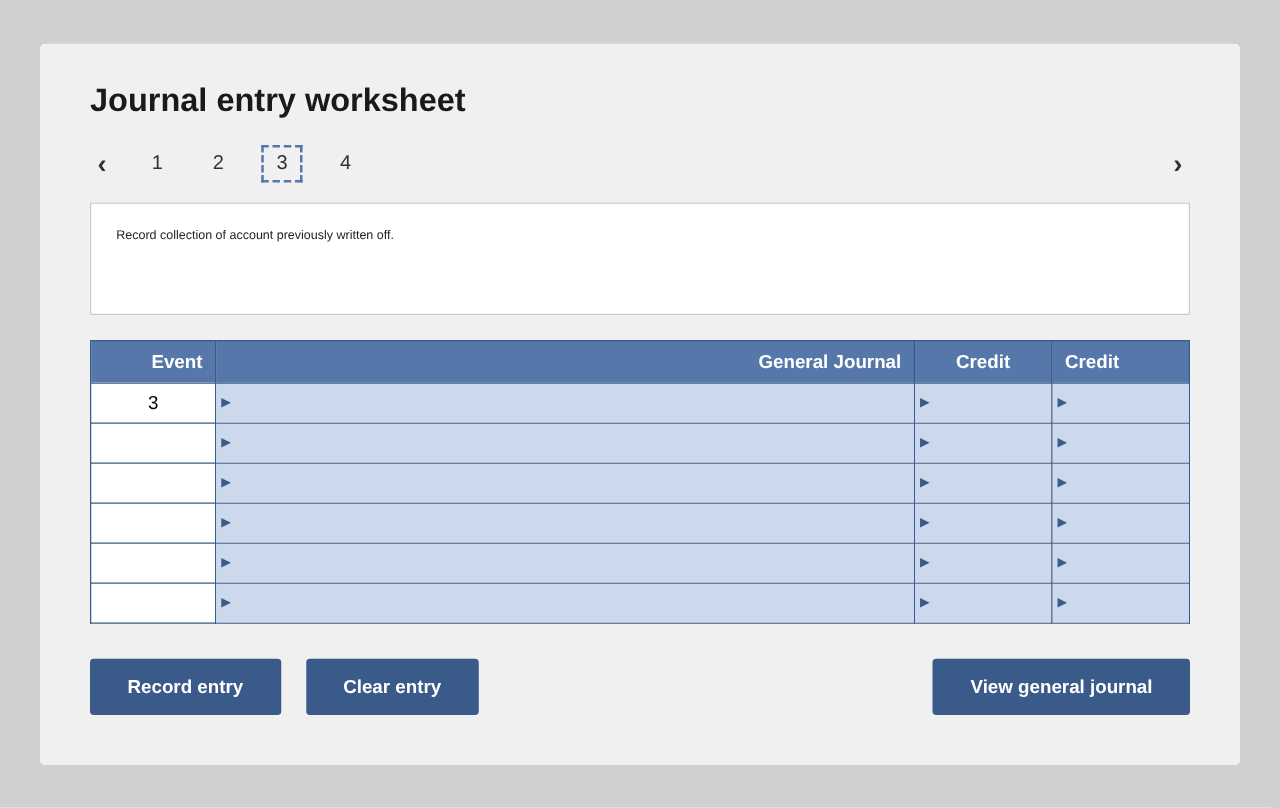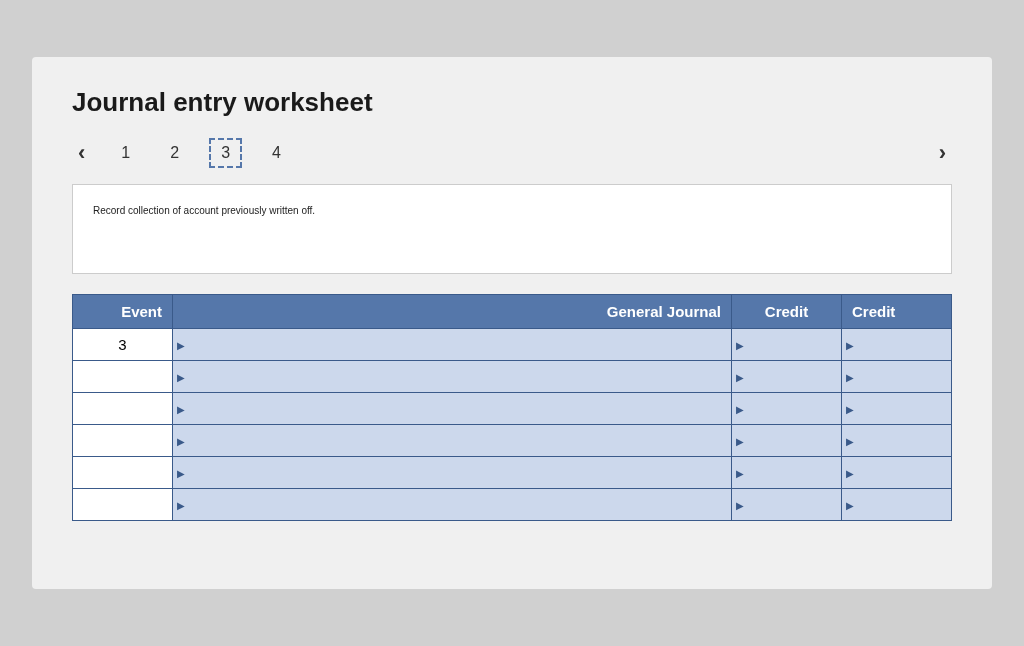--- a/index.html
+++ b/index.html
@@ -258,13 +258,19 @@
       </tr>
       <tr>
         <td class="event-cell"></td>
         <td class="gj-cell"></td>
         <td class="debit-cell"></td>
         <td class="credit-cell"></td>
       </tr>
     </tbody>
   </table>
 
+  <div class="button-row">
+    <button class="btn">Record entry</button>
+    <button class="btn">Clear entry</button>
+    <div class="spacer"></div>
+    <button class="btn btn-right">View general journal</button>
+  </div>
 </div>
 
 </body></html>

